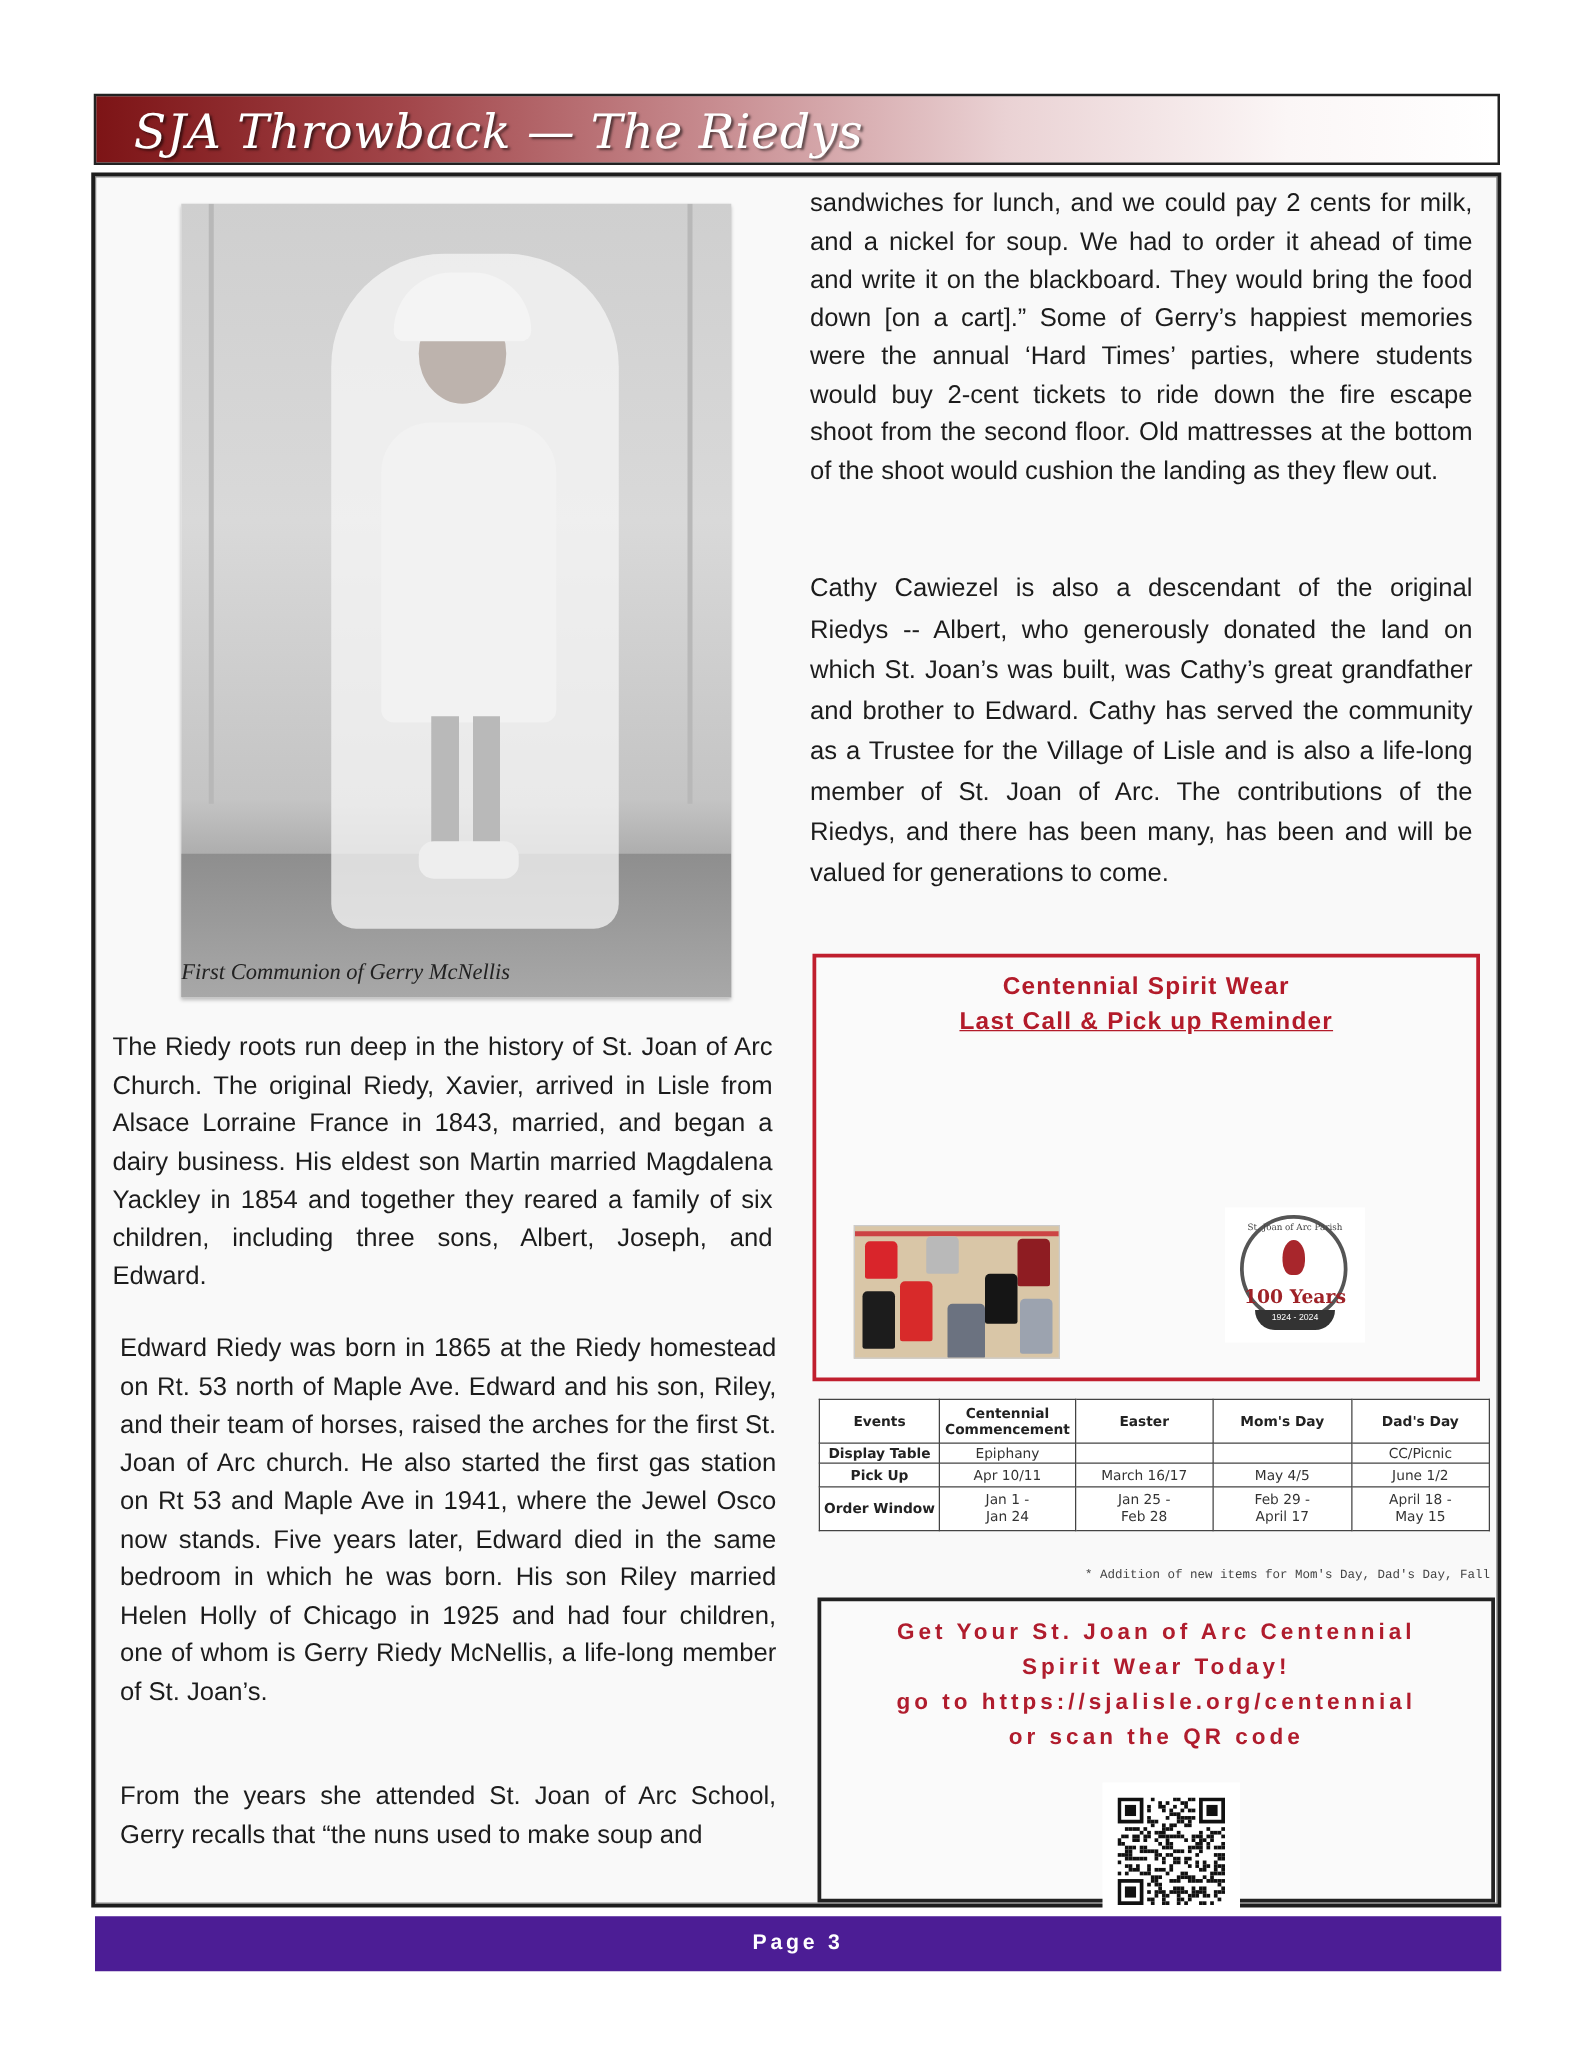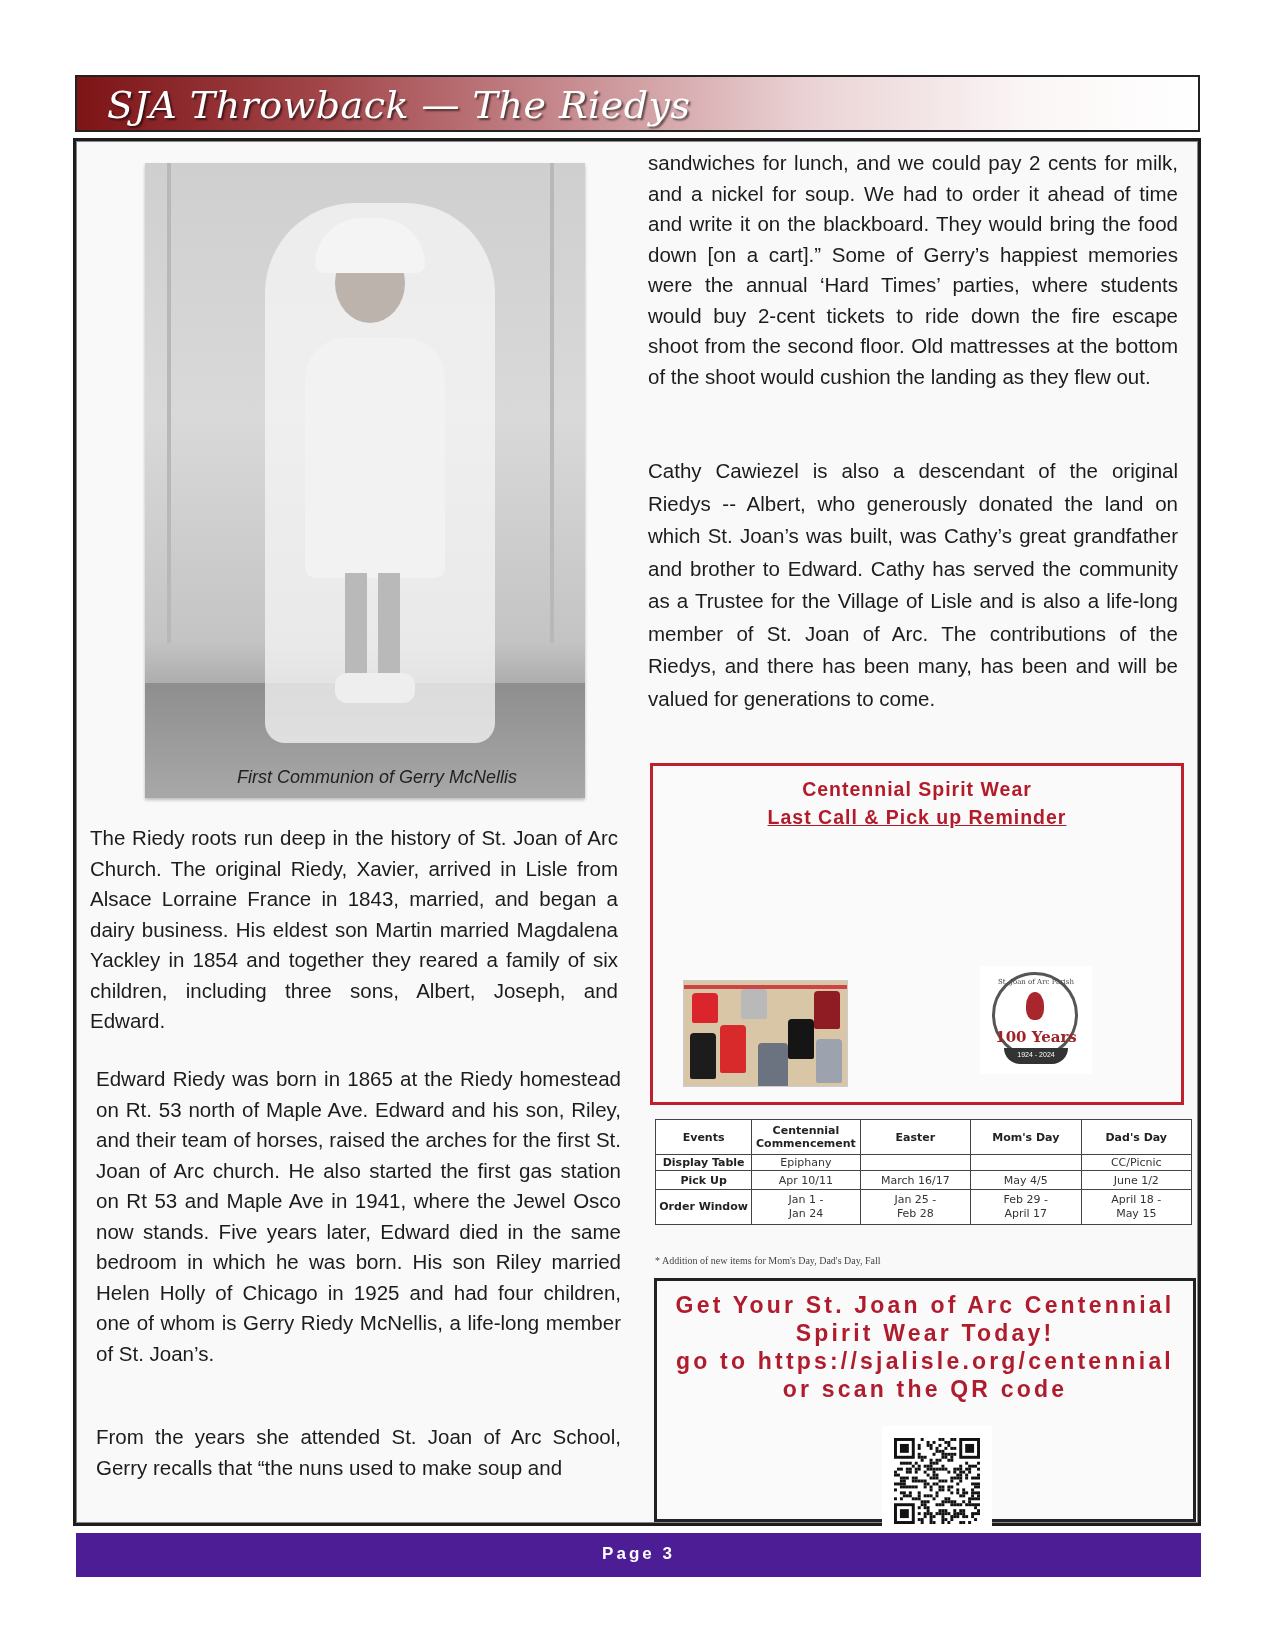--- a/index.html
+++ b/index.html
@@ -31,22 +31,22 @@
   #photo .head { position:absolute; left:190px; top:80px; width:70px; height:80px;
                  background:#bdb3ad; border-radius:50%; }
   #photo .bonnet { position:absolute; left:170px; top:55px; width:110px; height:55px;
                    background:#f4f4f4; border-radius:55px 55px 10px 10px; }
   #photo .dress { position:absolute; left:160px; top:175px; width:140px; height:240px;
                   background:#f2f2f2; border-radius:40px 40px 10px 10px; }
   #photo .legs { position:absolute; left:200px; top:410px; width:55px; height:110px;
                  background:linear-gradient(90deg,#b9b9b9 0 40%, transparent 40% 60%, #b9b9b9 60% 100%); }
   #photo .shoes { position:absolute; left:190px; top:510px; width:80px; height:30px;
                   background:#eee; border-radius:12px; }
-  #photo-caption { left:0; width:100%; top:604px; text-align:center; font-style:italic;
-                   font-size:18px; color:#222; font-family:Liberation Sans, sans-serif;margin-left:12px; }
+  #photo-caption { left:0; width:100%; top:604px; text-align:left; font-style:italic;
+                   font-size:18px; color:#222; font-family:Liberation Serif, serif; }
 
   
   .para { position:absolute; font-size:20.5px; line-height:30.5px; text-align:justify;
           color:#1c1c1c; font-family:"Liberation Sans", sans-serif; }
   .para p { margin:0; }
   #left-p1 { left:90px; top:823px; width:528px; }
   #left-p2 { left:96px; top:1064px; width:525px; }
   #left-p3 { left:96px; top:1422px; width:525px; }
   #right-p1 { left:648px; top:148px; width:530px; line-height:30.5px; }
   #right-p2 { left:648px; top:455px; width:530px; line-height:32.5px; }
@@ -78,29 +78,29 @@
 
   
   #schedule { left:655px; top:1119px; width:537px; border-collapse:collapse; background:#fff;
               font-family:"DejaVu Sans", sans-serif; font-size:11px; color:#333; }
   #schedule td, #schedule th { border:1.5px solid #444; text-align:center; padding:0 3px; }
   #schedule th { font-weight:bold; height:34px; line-height:13px; color:#222; }
   #schedule td.rowh { font-weight:bold; color:#222; }
   #schedule tr.r1 td { height:15px; }
   #schedule tr.r2 td { height:18px; }
   #schedule tr.r3 td { height:34px; line-height:14px; }
-  #schedule-note { left:655px; top:1276px; width:537px; text-align:left; font-size:10px; color:#444;
-                   font-family:Liberation Serif, serif; }
+  #schedule-note { left:655px; top:1276px; width:537px; text-align:right; font-size:10px; color:#444;
+                   font-family:Liberation Mono, monospace; }
 
   
   #order-box { left:654px; top:1278px; width:542px; height:244px; border:3px solid #222;
                box-sizing:border-box; background:#fafafa; top:1278px; }
   #order-box { top:1278px; }
   #order-text { position:absolute; left:0; width:100%; top:10px; text-align:center; color:#b01c2d;
-                font-weight:bold; font-size:23px; letter-spacing:3.2px; line-height:28px; }
+                font-weight:bold; font-size:18px; letter-spacing:3.2px; line-height:28px; }
   #qr { position:absolute; left:225px; top:145px; width:110px; height:110px; background:#fff; }
   #qr svg { position:absolute; left:12px; top:12px; }
 
   
   #footer { left:76px; top:1533px; width:1125px; height:44px; background:#4c1d95; }
   #footer-text { position:absolute; left:0; width:100%; top:11px; text-align:center;
                  color:#fff; font-weight:bold; font-size:17px; letter-spacing:3px; }
 </style>
 </head>
 <body>

